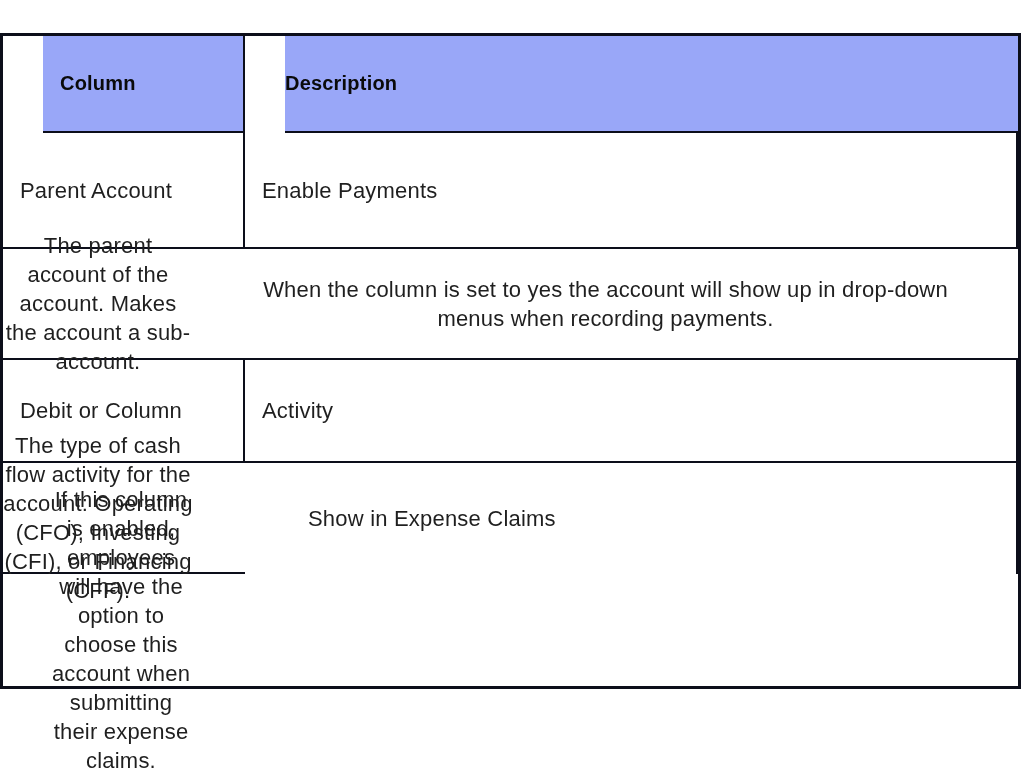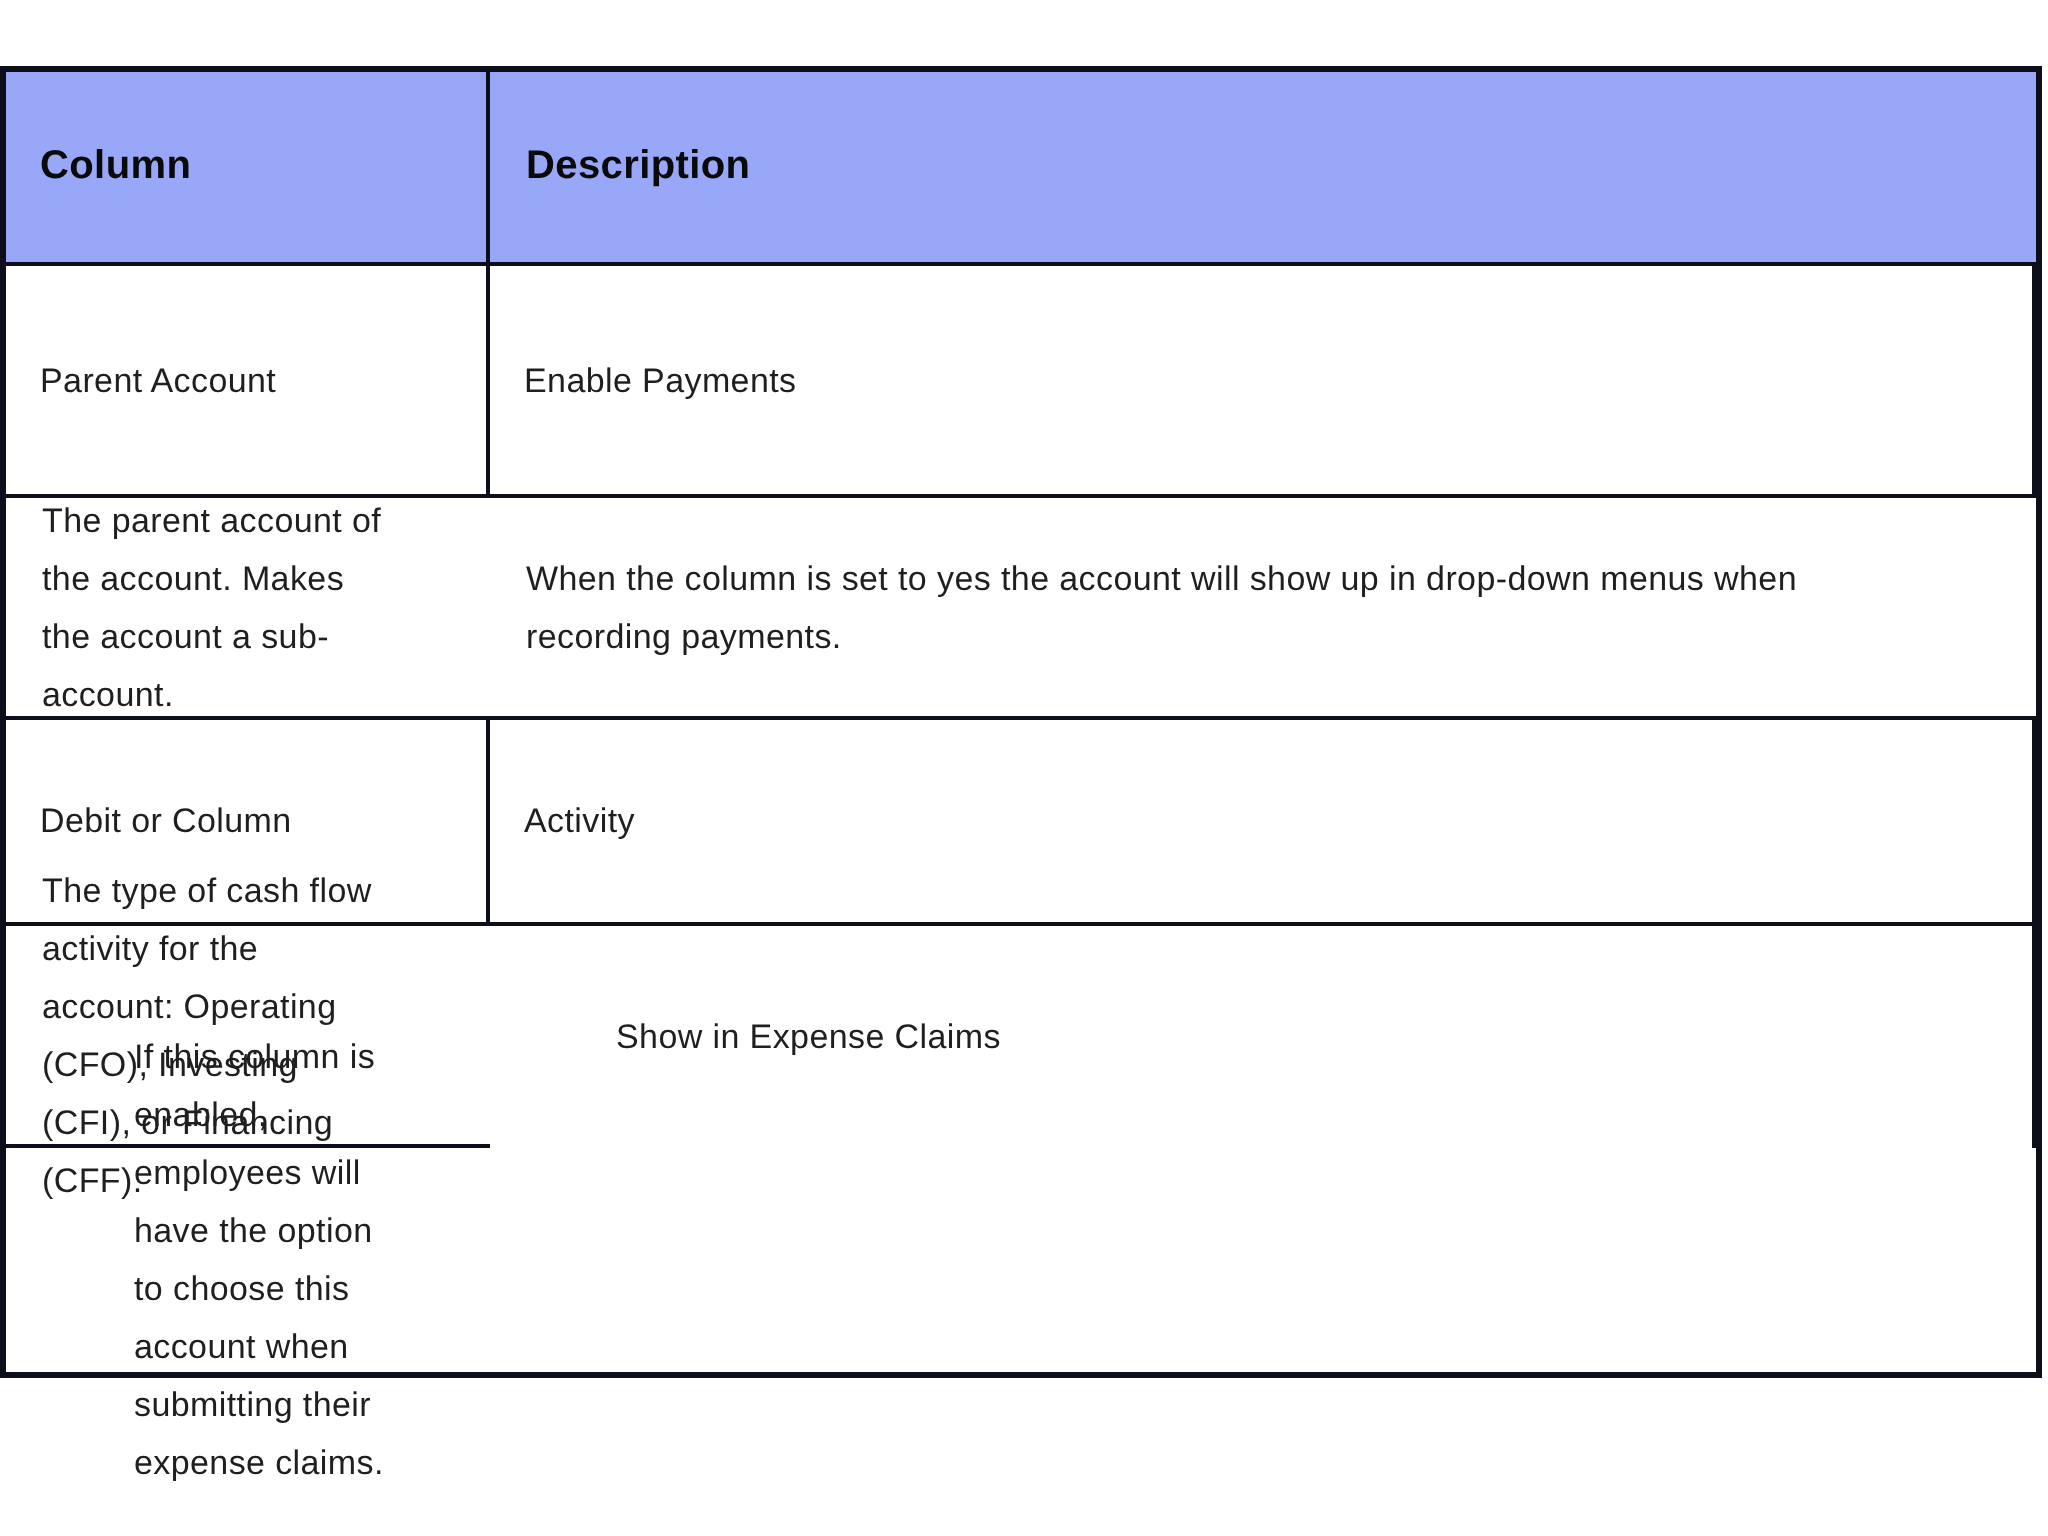--- a/index.html
+++ b/index.html
@@ -24,39 +24,40 @@
     border: 3px solid var(--border-color);
     display: grid;
     grid-template-columns: 242px 1fr;
     grid-template-rows: 97px 116px 111px 103px 111px 112px;
     background: #ffffff;
   }
   .cell {
     display: flex;
     align-items: center;
     border-bottom: 2px solid var(--border-color);
-    font-size: 17px;
+    font-size: 22px;
     line-height: 29px;
     color: var(--text-color);
     letter-spacing: 0.2px;
   }
   .cell.col1 {
     border-right: 2px solid var(--border-color);
     padding-left: 17px;
     padding-right: 24px;
   }
   .cell.col2 {
-    padding-left: 18px;
     padding-right: 52px;
+    text-align: center;
   }
   .cell.header {
     background: var(--header-bg);
     font-weight: 700;
     font-size: 20px;
     color: var(--header-text);
+    margin-left: 40px;
   }
   .cell.last {
     border-bottom: none;
     margin-left: 46px;
   }
 </style>
 </head>
 <body>
 
 <div class="doc-table">

